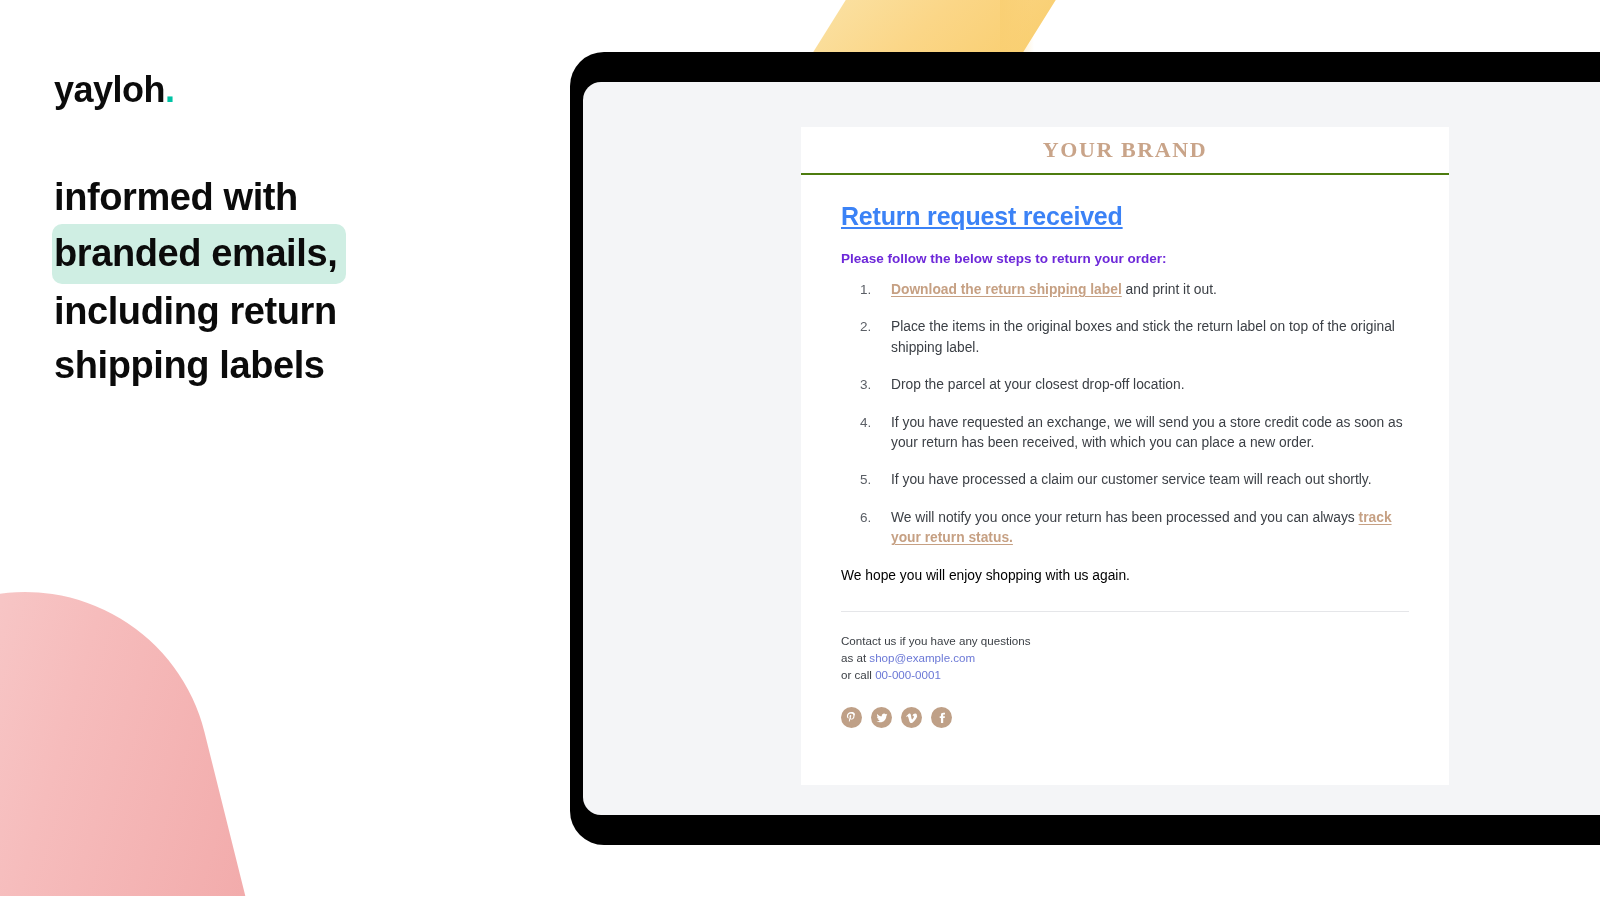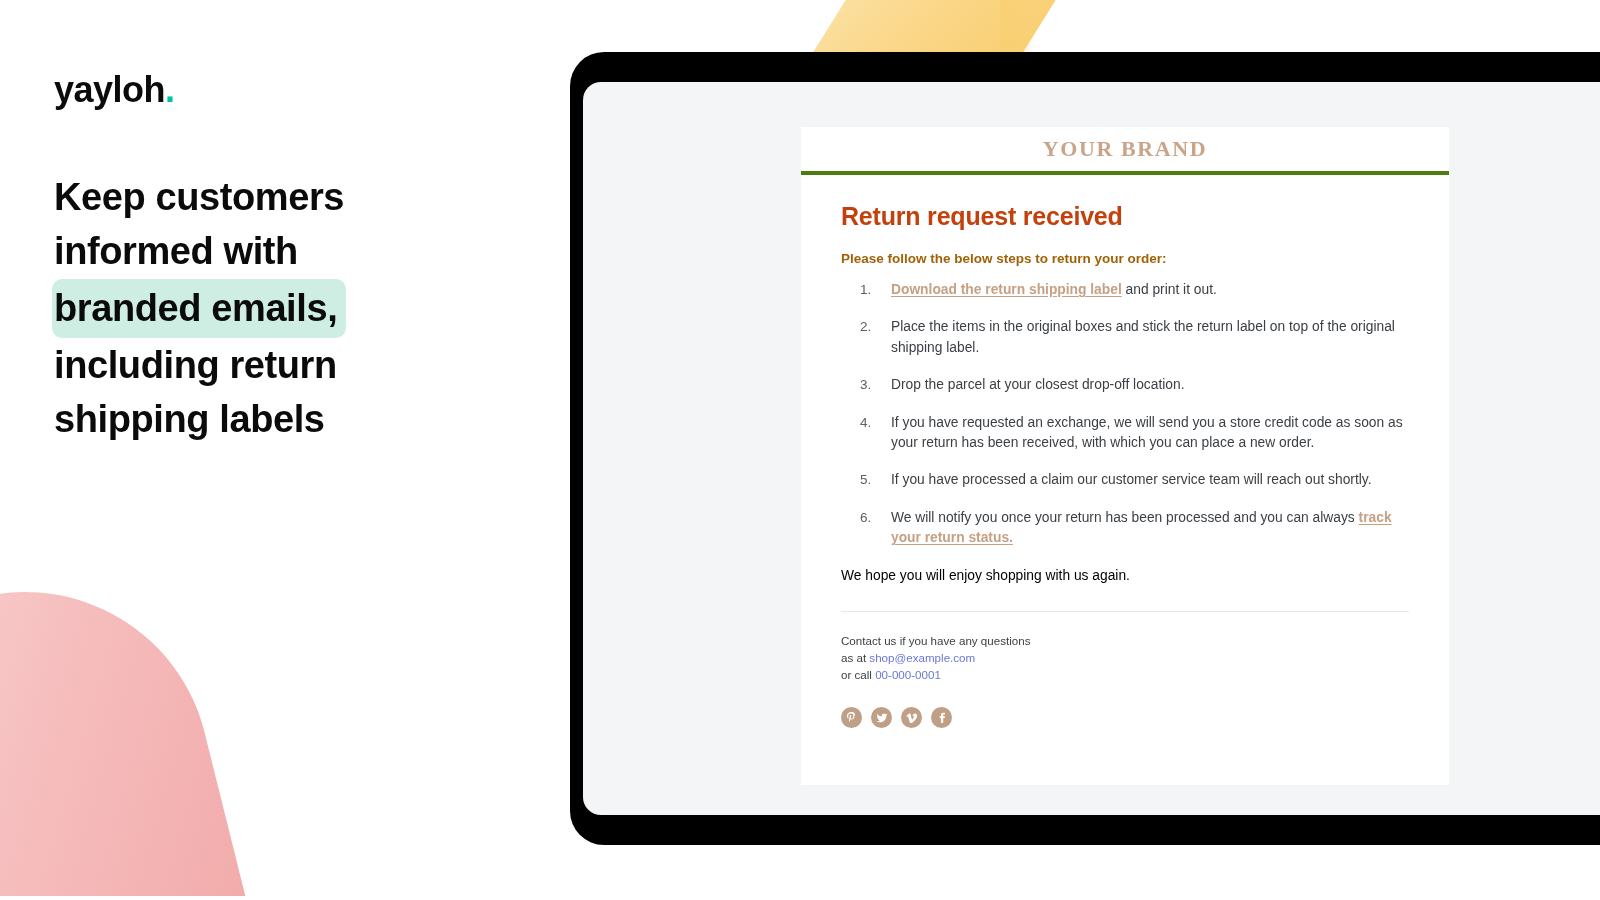--- a/index.html
+++ b/index.html
@@ -85,42 +85,43 @@
   .email-card {
     position: absolute;
     left: 218px; top: 45px;
     width: 648px;
     height: 658px;
     background: #ffffff;
   }
   .email-header {
     height: 48px;
     display: flex; align-items: center; justify-content: center;
-    border-bottom: 4px solid #4d7c0f;
+    border-bottom: 2px solid #4d7c0f;
   }
   .brand-name {
     font-family: "Liberation Serif", serif;
     font-size: 22px;
     font-weight: 700;
     letter-spacing: 1.6px;
     color: #c9a489;
   }
   .email-body { padding: 26px 40px 0 40px; }
   .email-title {
     font-size: 25px;
     font-weight: 600;
-    color: #c2410c;
+    color: #3b82f6;
     letter-spacing: -0.2px;
     line-height: 1.2;
+    text-decoration: underline;
   }
   .email-intro {
     margin-top: 20px;
     font-size: 13.5px;
     font-weight: 700;
-    color: #a16207;
+    color: #6d28d9;
   }
   ol.steps { margin: 14px 0 0 0; padding: 0; list-style: none; counter-reset: step; }
   ol.steps > li {
     counter-increment: step;
     position: relative;
     padding-left: 50px;
     margin-bottom: 17px;
     font-size: 13.8px;
     line-height: 1.48;
     color: #3c4046;
@@ -171,21 +172,20 @@
 <div class="stage">
 
   <div class="shape-yellow"></div>
   <div class="shape-yellow-fade"></div>
   <div class="shape-pink"></div>
 
   <div class="left-col">
     <div class="logo"><span>yayloh</span><span class="dot">.</span></div>
 
     <h1 class="headline">
-      <span class="hl-line">Keep customers</span>
       <span class="hl-line">informed with</span>
       <span class="hl-line"><span class="hl-mark">branded emails,</span></span>
       <span class="hl-line">including return</span>
       <span class="hl-line">shipping labels</span>
     </h1>
   </div>
 
   <div class="device">
     <div class="device-screen">
 

